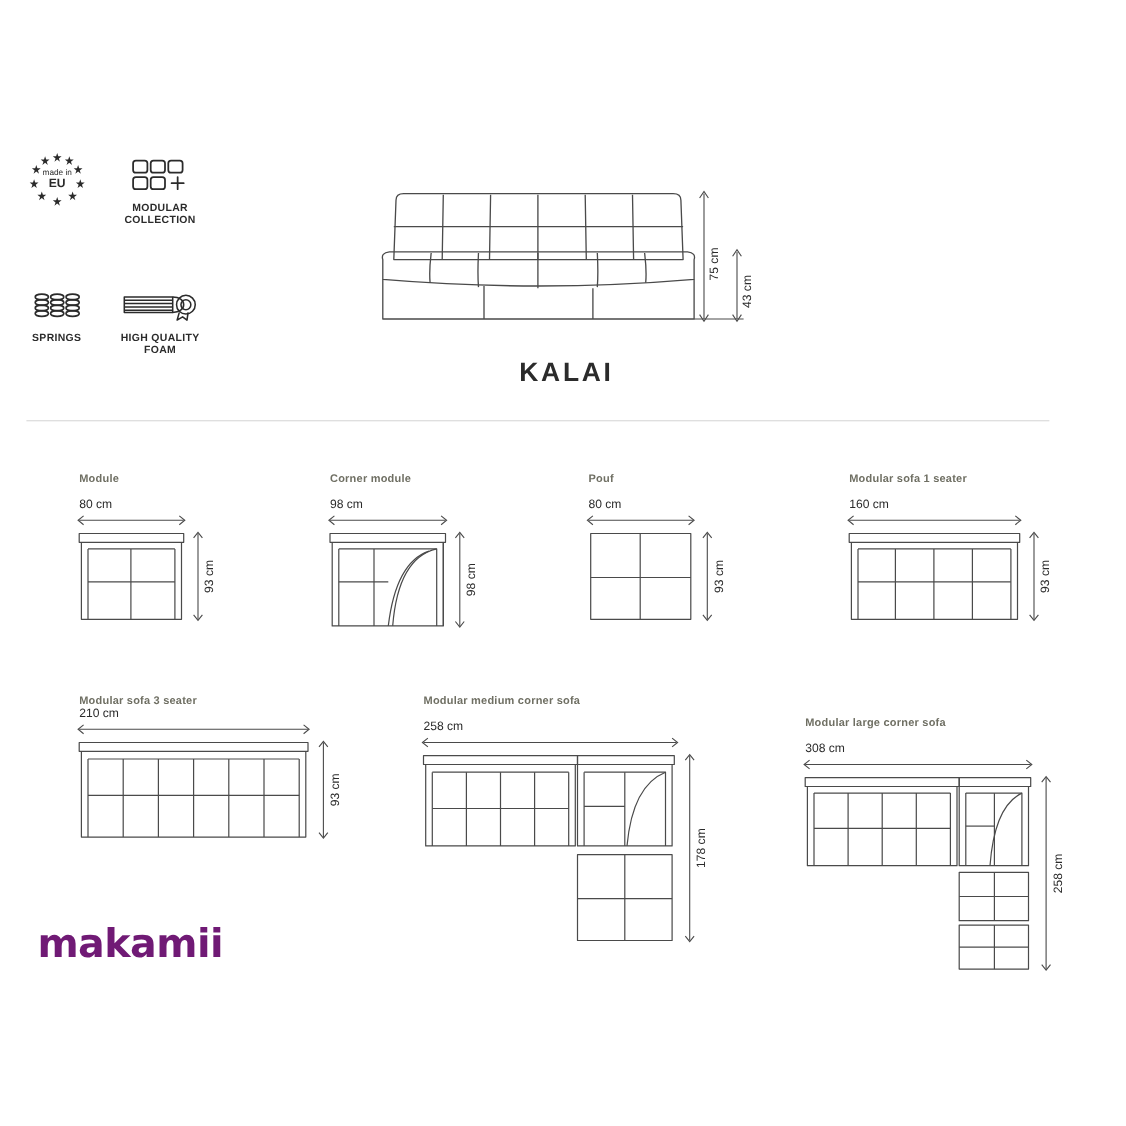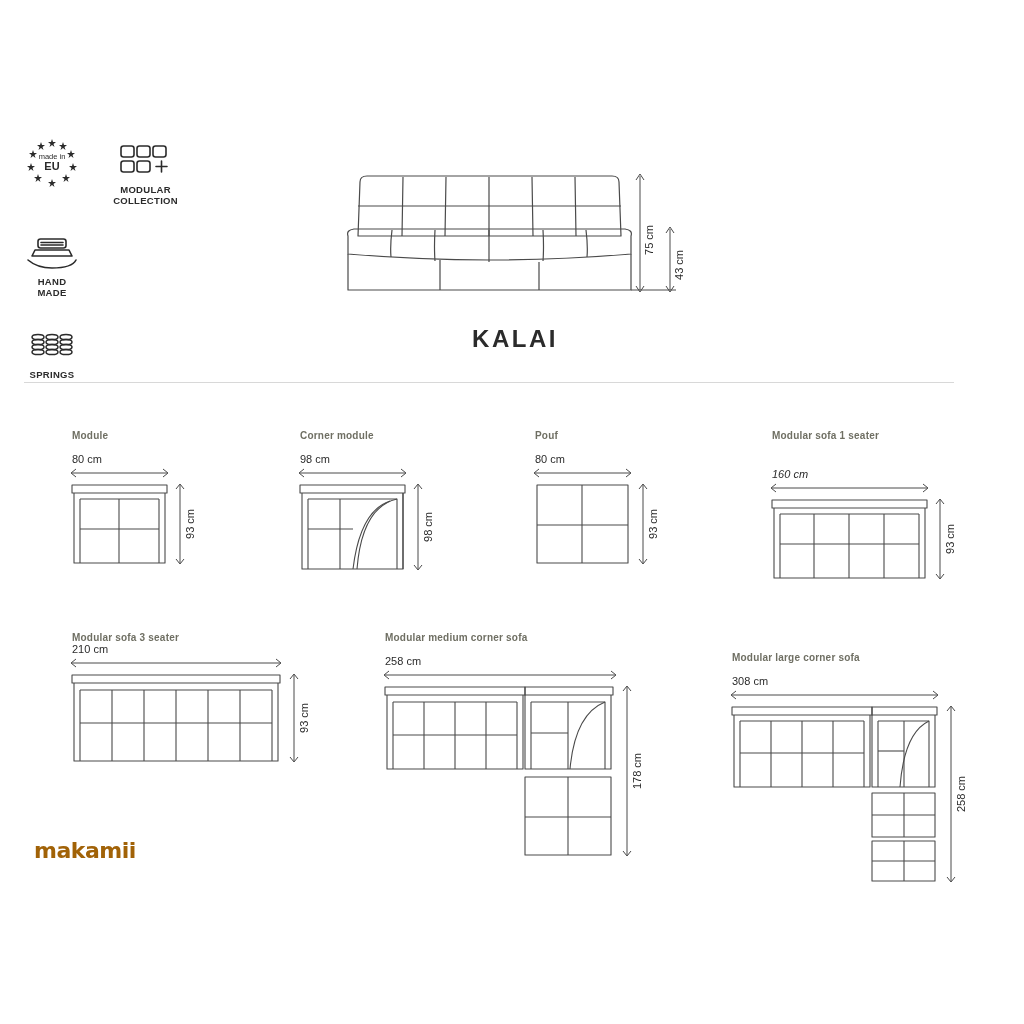--- a/index.html
+++ b/index.html
@@ -32,22 +32,22 @@
 
   
   .item{position:absolute;}
   .item-title{
     font-size:10px;font-weight:bold;color:#6f6f63;letter-spacing:.2px;white-space:nowrap;
   }
   .dim-h{font-size:11px;color:#2b2b2b;text-align:left;white-space:nowrap;}
 
   
   .logo{
-    position:absolute;left:34px;top:838px;font-size:22px;font-weight:bold;
-    letter-spacing:-0.5px;color:#a16207;font-family:"DejaVu Sans", sans-serif;
+    position:absolute;left:34px;top:838px;font-size:36px;font-weight:bold;
+    letter-spacing:-0.5px;color:#701a75;font-family:"DejaVu Sans", sans-serif;
   }
   svg{display:block;overflow:visible;}
 </style>
 </head>
 <body>
 
 <div class="page">
 
   <div class="badges">
 
@@ -86,35 +86,20 @@
             </g>
           </svg>
         </div>
         <div class="cap">
           <span>MODULAR</span><br><span>COLLECTION</span>
         </div>
       </div>
     </div>
 
     <div class="badge-row">
-      <div class="badge">
-        <div class="glyph">
-          <svg width="56" height="40" viewBox="0 0 56 40">
-            <g fill="none" stroke="#2b2b2b" stroke-width="1.6" stroke-linecap="round" stroke-linejoin="round">
-              <rect x="14" y="6" width="28" height="9" rx="2.5"></rect>
-              <path d="M17 9.5h22M17 12h22"></path>
-              <path d="M11 17h34l3 6H8z"></path>
-              <path d="M4 27c7 6 14 8 24 8s21-2 24-8"></path>
-            </g>
-          </svg>
-        </div>
-        <div class="cap">
-          <span>HAND</span><br><span>MADE</span>
-        </div>
-      </div>
 
     </div>
 
     <div class="badge-row">
       <div class="badge">
         <div class="glyph">
           <svg width="50" height="38" viewBox="0 0 50 38">
             <g fill="none" stroke="#2b2b2b" stroke-width="1.5">
               <g>
                 <ellipse cx="11" cy="10" rx="6" ry="2.6"></ellipse>
@@ -133,20 +118,37 @@
                   <ellipse cx="39" cy="15" rx="6" ry="2.6"></ellipse>
                 <ellipse cx="39" cy="20" rx="6" ry="2.6"></ellipse>
                   <ellipse cx="39" cy="25" rx="6" ry="2.6"></ellipse>
               </g>
             </g>
           </svg>
         </div>
         <div class="cap">SPRINGS</div>
       </div>
 
+      <div class="badge wide">
+        <div class="glyph">
+          <svg width="78" height="38" viewBox="0 0 78 38">
+            <g fill="none" stroke="#2b2b2b" stroke-width="1.4" stroke-linejoin="round">
+              <path d="M6 10h44v14H6z"></path>
+              <path d="M6 13h44M6 16h44M6 19h44M6 22h44"></path>
+              <path d="M50 10c6 0 10 3 10 7s-4 7-10 7"></path>
+              <circle cx="62" cy="17" r="8.5"></circle>
+              <circle cx="62" cy="17" r="4.5"></circle>
+              <path d="M56 24l-2 7 5-3 4 3 1-7"></path>
+            </g>
+          </svg>
+        </div>
+        <div class="cap">
+          <span>HIGH QUALITY</span><br><span>FOAM</span>
+        </div>
+      </div>
     </div>
   </div>
 
   <div class="hero">
     <svg width="400" height="200" viewBox="0 0 400 200">
       <g fill="none" stroke="#4a4a4a" stroke-width="1.2" stroke-linejoin="round">
 
         <path d="M20 32 Q20 26 27 26 L272 26 Q279 26 279 32 L281 86 L18 86 Z"></path>
         <path d="M18 56 L281 56"></path>
         <path d="M63 27 L62 86M106 27 L105 86M149 27 L149 86M192 27 L193 86M235 27 L236 86"></path>
@@ -249,21 +251,21 @@
         <path d="M108 18 L108 96"></path>
           <path d="M104 22 L108 17 L112 22"></path>
           <path d="M104 92 L108 97 L112 92"></path>
       </g>
       <text x="122" y="57" font-size="11" font-family="Liberation Sans, sans-serif" fill="#2b2b2b" transform="rotate(-90 122 57)" text-anchor="middle">93 cm</text>
     </svg>
   </div>
 
   <div class="item" style="left:772px;top:430px;">
     <div class="item-title">Modular sofa 1 seater</div>
-    <div class="dim-h" style="width:155px;margin-top:27px;font-style:italic;">160 cm</div>
+    <div class="dim-h" style="width:155px;margin-top:12px;">160 cm</div>
     <svg width="225" height="120" viewBox="0 0 225 120" style="margin-top:2px;">
       <g stroke="#4a4a4a" stroke-width="1" fill="none">
         <path d="M0 6 L155 6"></path>
           <path d="M4 2 L-1 6 L4 10"></path>
           <path d="M151 2 L156 6 L151 10"></path>
       </g>
       <g stroke="#4a4a4a" stroke-width="1.1" fill="none" stroke-linejoin="round">
         <rect x="0" y="18" width="155" height="8"></rect>
         <path d="M2 26 L2 96 L153 96 L153 26"></path>
         <path d="M8 32 L147 32"></path>

